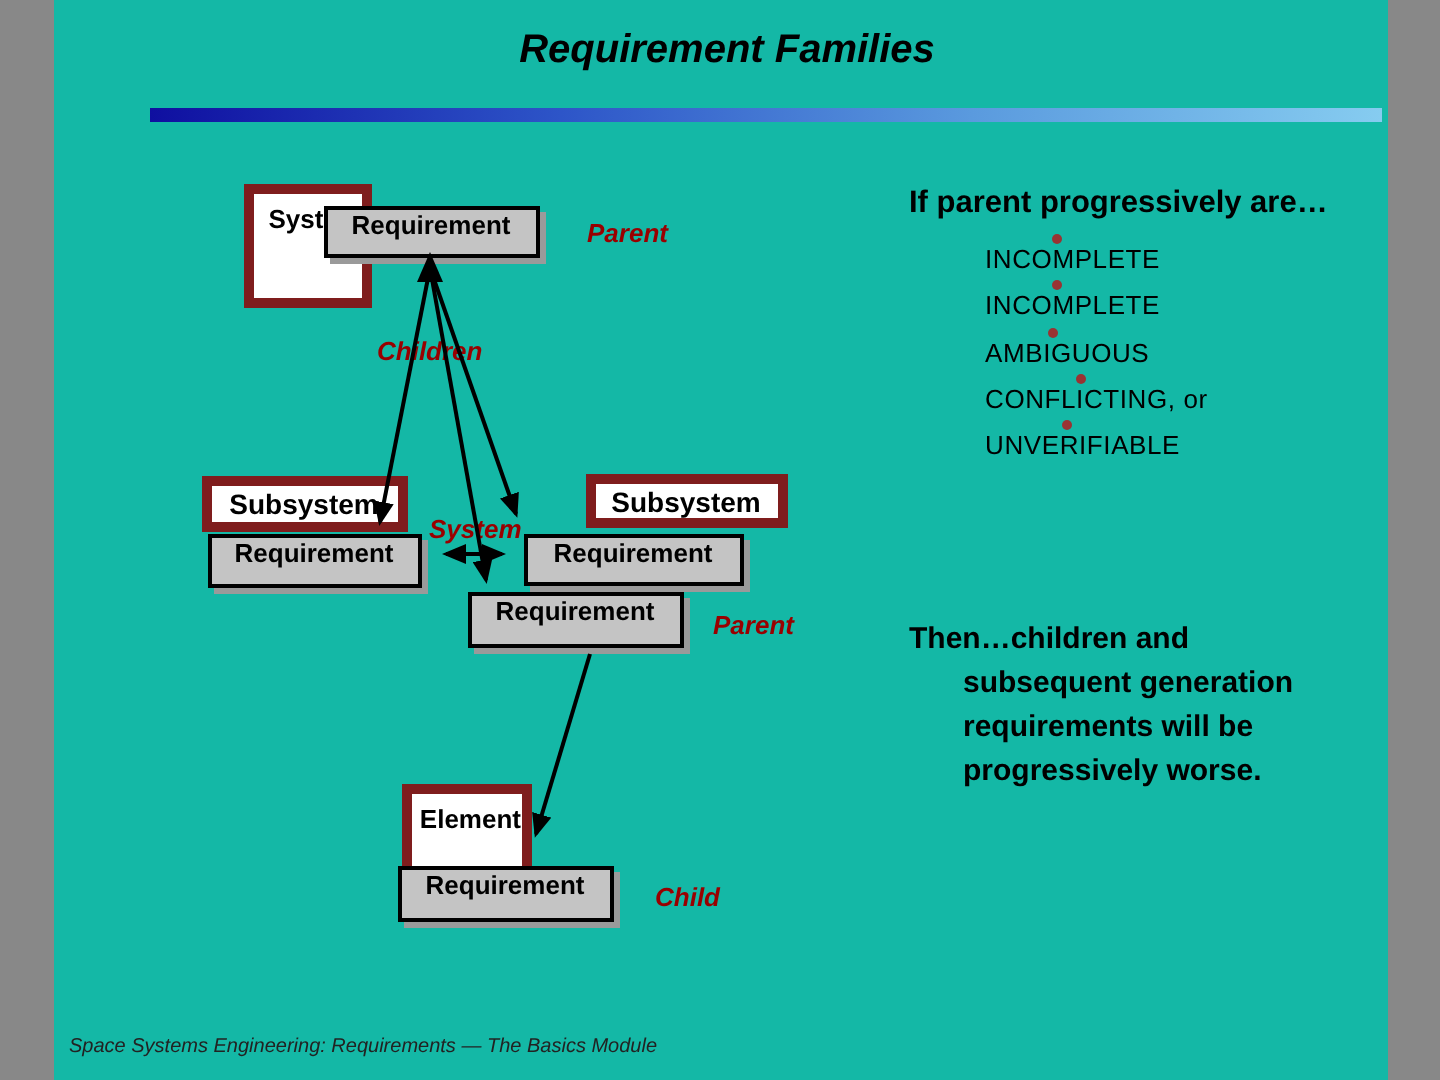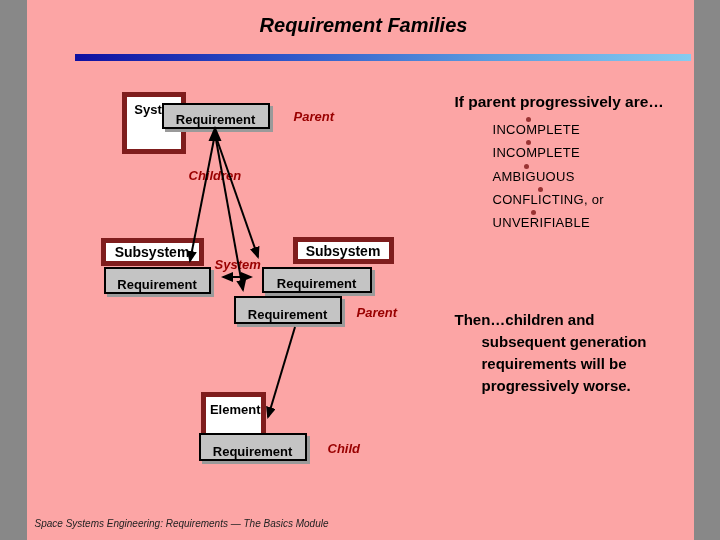--- a/index.html
+++ b/index.html
@@ -1,17 +1,17 @@
 <!DOCTYPE html>
 <html><head>
 <meta charset="utf-8">
 <style>
   html,body { margin:0; padding:0; background:#888; }
   .slide {
-    position:relative; width:625px; height:540px; background:#fca5a5;
+    position:relative; width:625px; height:540px; background:#14b8a6;
     font-family:"Liberation Sans", sans-serif; overflow:hidden; margin:0 auto;padding-left:42px;
   }
   .abs { position:absolute; }
 
   .slide-title {
     left:0; top:14px; width:674px; text-align:center;
     font-size:20px; font-weight:bold; font-style:italic; color:#000;
   }
   .title-bar {
     left:48px; top:54px; width:616px; height:7px;
@@ -20,21 +20,21 @@
 
   
   .wbox {
     background:#ffffff; border:5px solid #7f1d1d; box-sizing:border-box;
     font-size:13px; font-weight:bold; color:#000; text-align:right;margin-left:24px;
   }
   .gbox {
     background:#c4c4c4; border:2px solid #000; box-sizing:border-box;
     box-shadow:3px 3px 0 #9a9a9a;
     font-size:13px; font-weight:bold; color:#000; text-align:center;
-    display:flex; align-items:flex-end; justify-content:center;
+    display:flex; align-items:flex-start; justify-content:center;
   }
   .wbox .toplabel { margin-top:5px; }
 
   .redlabel {
     color:#990000; font-weight:bold; font-style:italic; font-size:13px;
     z-index:4; white-space:nowrap;
   }
 
   svg.arrows { left:0; top:0; width:720px; height:540px; z-index:6; pointer-events:none; }
 

